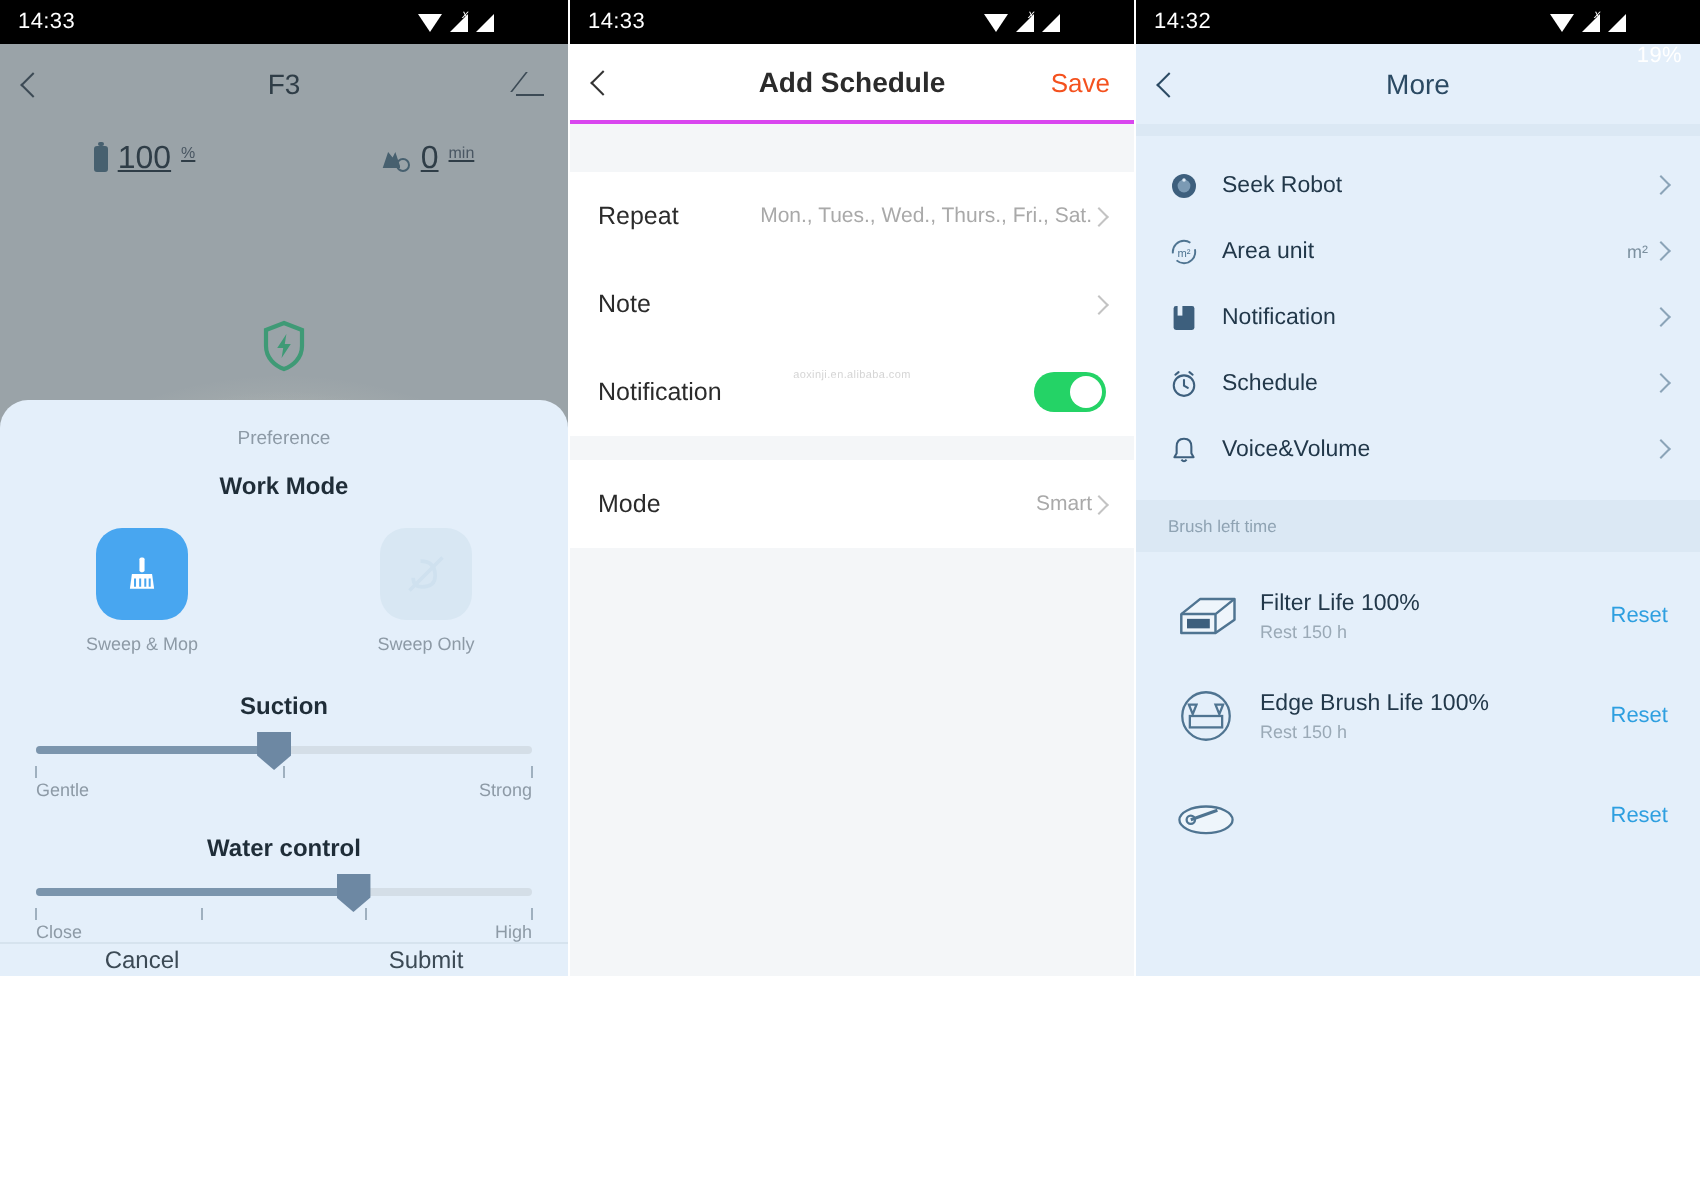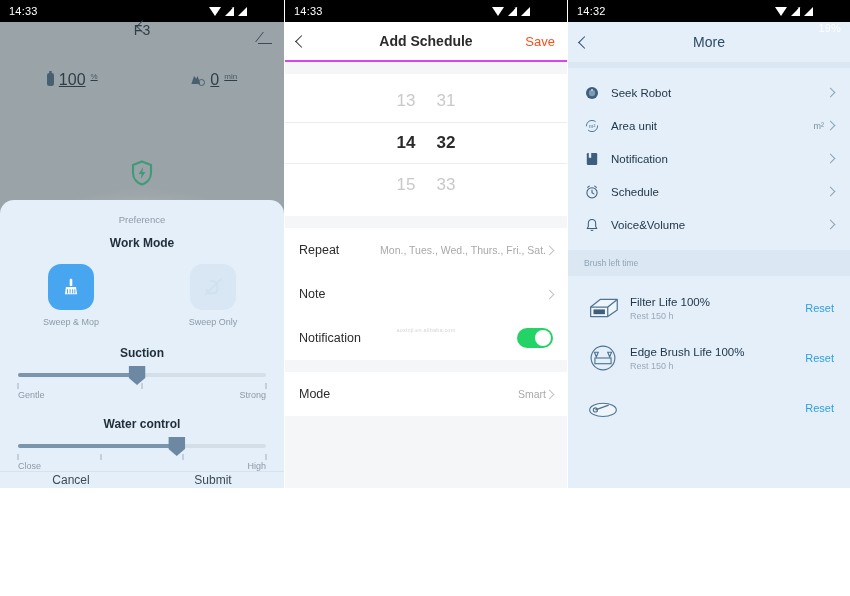--- a/index.html
+++ b/index.html
@@ -61,21 +61,21 @@
   .nav-action { margin-left: auto; font-size: 13px; z-index: 2; }
 
   
   .p1 .hero {
     position: absolute; inset: 22px 0 0 0;
     background:
       radial-gradient(circle at 50% 74%, rgba(215,215,205,0.55) 0 28%, rgba(160,168,172,0) 46%),
       radial-gradient(circle at 50% 80%, rgba(230,226,205,0.45) 0 36%, rgba(160,168,172,0) 52%),
       linear-gradient(#9aa3a8, #9aa3a8);
   }
-  .p1 .navbar { position: absolute; top: 22px; left: 0; right: 0; color: #3c4a55; flex-direction: column; }
+  .p1 .navbar { position: absolute; top: 22px; left: 0; right: 0; color: #3c4a55; }
   .p1 .nav-title { color: #2f3d47; font-size: 14px; }
   .ico-edit { width: 14px; height: 14px; position: relative; margin-left: auto; }
   .ico-edit::before {
     content: ""; position: absolute; left: 1px; top: 1px; width: 12px; height: 10px;
     border-left: 1.6px solid #3c4a55; transform: skewX(-38deg);
   }
   .ico-edit::after {
     content: ""; position: absolute; left: 0; bottom: 1px; width: 14px;
     border-bottom: 1.6px solid #3c4a55;
   }
@@ -339,34 +339,20 @@
     </div>
 
     <div class="navbar">
       <span class="chev-back"></span>
       <span class="nav-title">Add Schedule</span>
       <span class="nav-action">Save</span>
     </div>
 
     <div class="gap"></div>
 
-    <div class="picker">
-      <div class="prow">
-        <span>13</span>
-        <span>31</span>
-      </div>
-      <div class="prow sel">
-        <span>14</span>
-        <span>32</span>
-      </div>
-      <div class="prow">
-        <span>15</span>
-        <span>33</span>
-      </div>
-    </div>
 
     <div class="gap"></div>
 
     <div class="list">
       <div class="row">
         <span class="lbl">Repeat</span>
         <span class="val">Mon., Tues., Wed., Thurs., Fri., Sat.</span>
         <span class="chev-right"></span>
       </div>
       <div class="row">

